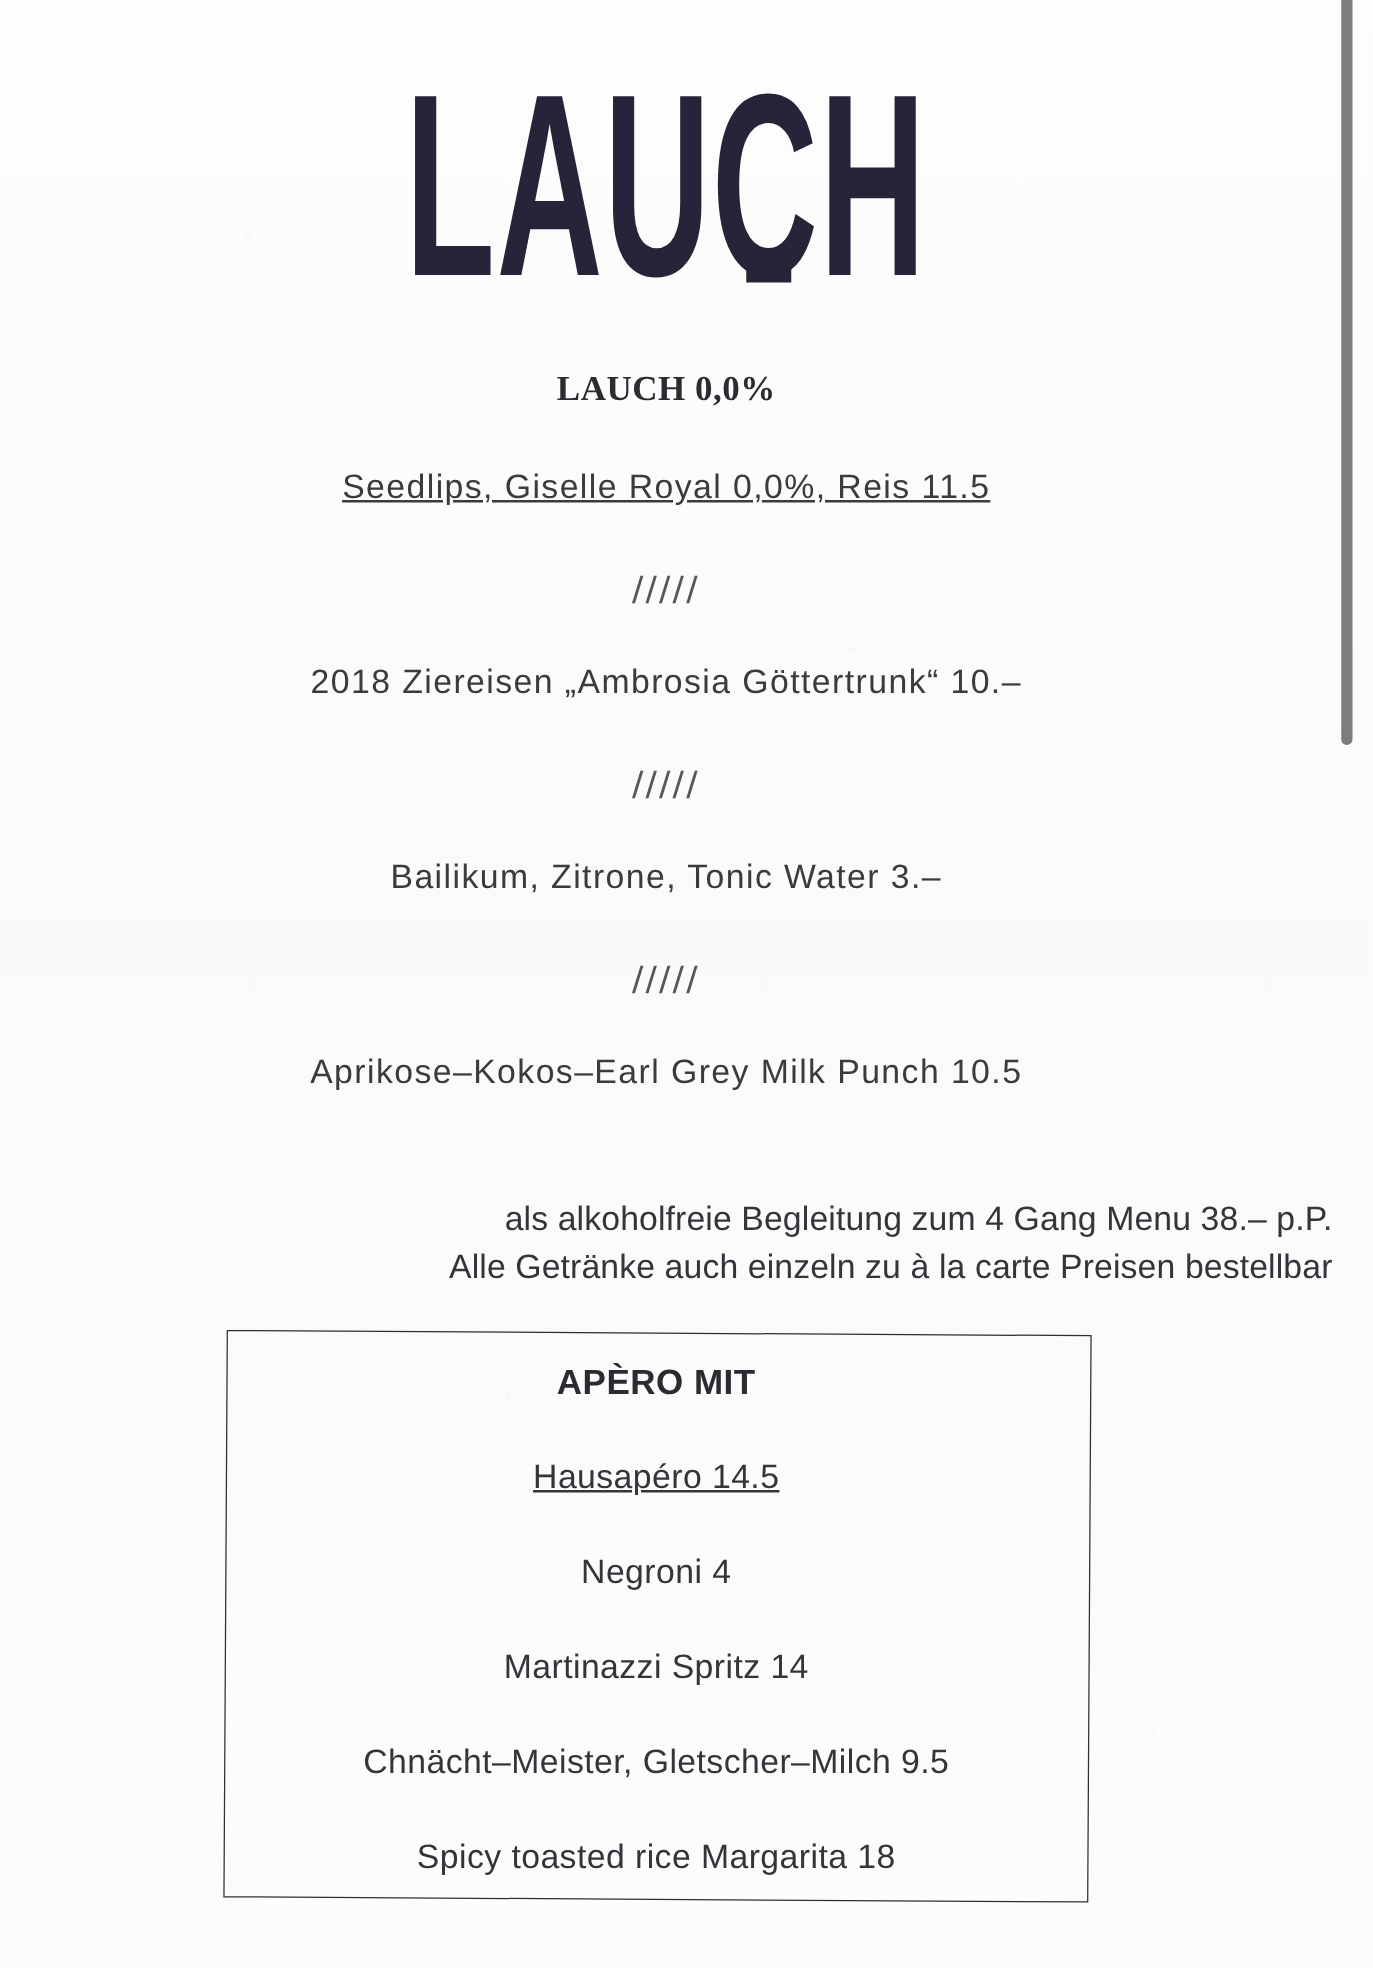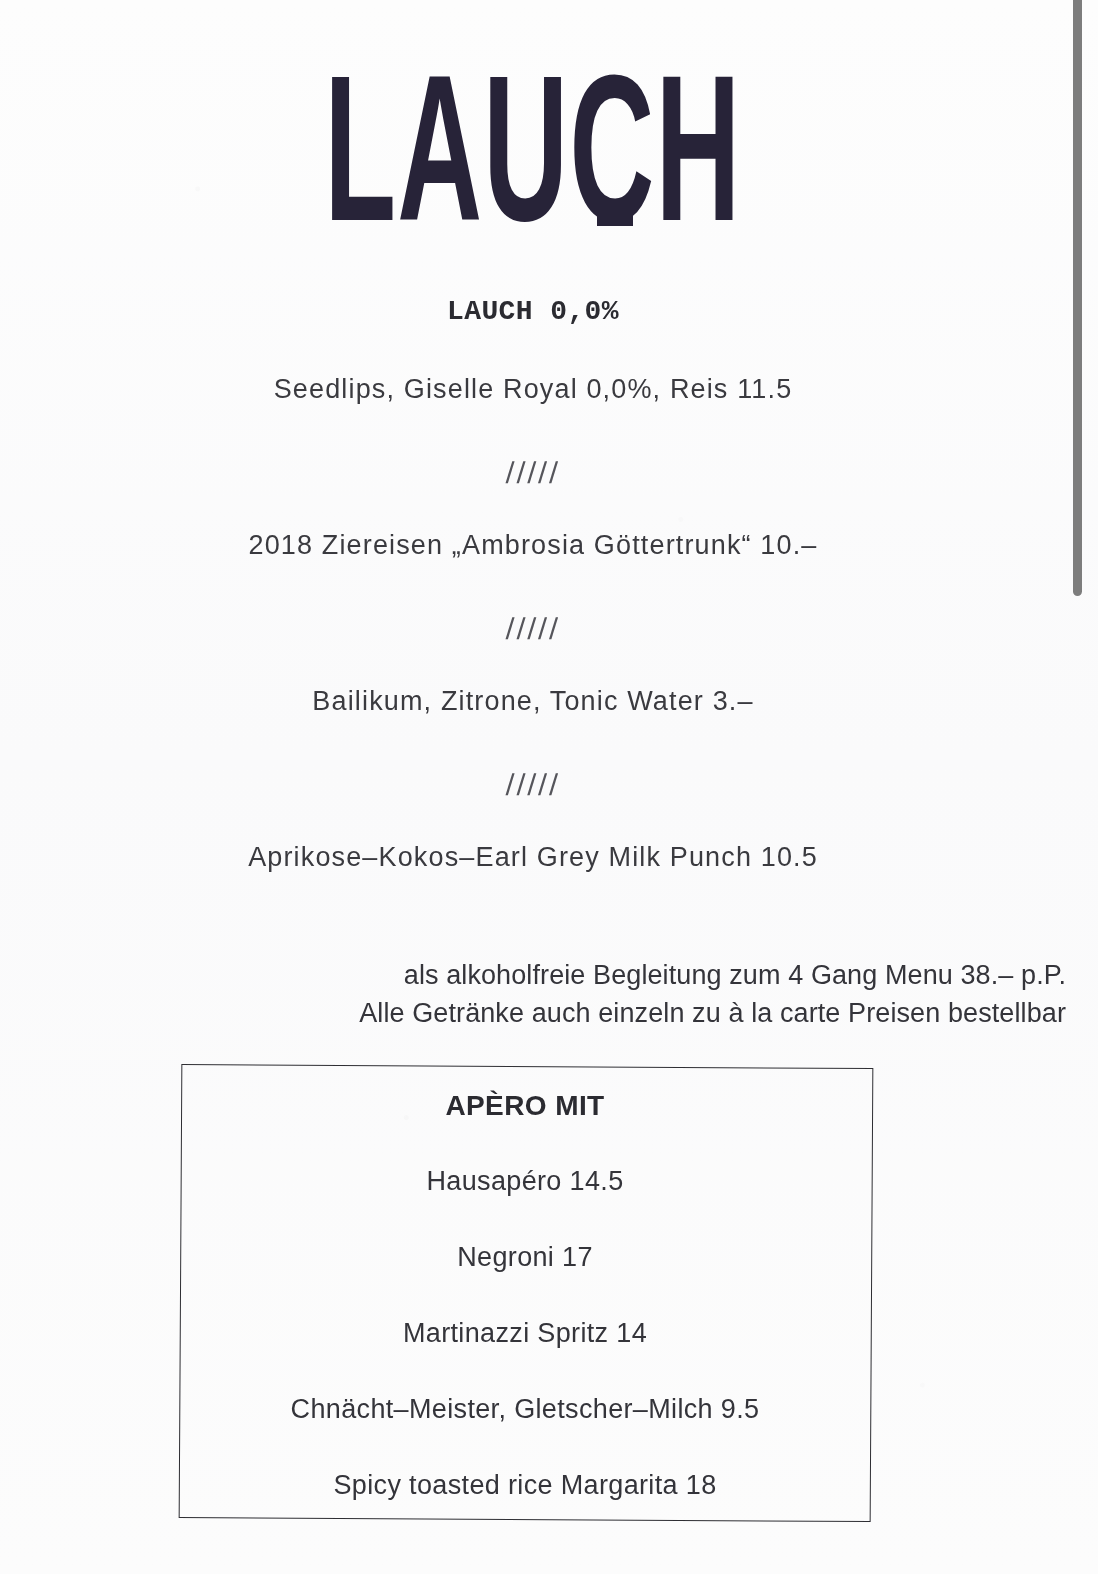--- a/index.html
+++ b/index.html
@@ -70,21 +70,21 @@
     height: 11px;
     background: #272338;
     z-index: 3;
   }
 
   
   .section-head {
     position: absolute;
     width: 1066px;
     text-align: center;
-    font-family: Liberation Mono, monospace;
+    font-family: Liberation Serif, serif;
     font-weight: 700;
     font-size: 28px;
     letter-spacing: 0.4px;
     color: #2b2b31;
   }
   .drink-line {
     position: absolute;
     width: 1066px;
     text-align: center;
     font-family: "Liberation Sans", sans-serif;
@@ -187,21 +187,21 @@
 
 <div class="sheet">
 
   <div class="logo-wrap">
     <span class="logo">LAUCH</span>
     <span class="logo-bar"></span>
   </div>
 
   <div class="section-head" style="top:296px;">LAUCH 0,0%</div>
 
-  <div class="drink-line" style="top:374px;">Seedlips, Giselle Royal 0,0%, Reis  11.5</div>
+  <div class="drink-line" style="top:374px;text-decoration:underline;">Seedlips, Giselle Royal 0,0%, Reis  11.5</div>
 
   <div class="sep" style="top:456px;">/////</div>
 
   <div class="drink-line" style="top:530px;">2018 Ziereisen „Ambrosia Göttertrunk“ 10.–</div>
 
   <div class="sep" style="top:612px;">/////</div>
 
   <div class="drink-line" style="top:686px;">Bailikum, Zitrone, Tonic Water 3.–</div>
 
   <div class="sep" style="top:768px;">/////</div>
@@ -210,22 +210,22 @@
 
   <div class="note" style="top:956px;">
     <div>als alkoholfreie Begleitung zum 4 Gang Menu 38.– p.P.</div>
     <div>Alle Getränke auch einzeln zu à la carte Preisen bestellbar</div>
   </div>
 
   <div class="apero-box"></div>
   <div class="apero-inner">
     <div class="apero-head">APÈRO MIT</div>
 
-    <div class="apero-item" style="top:100px;">Hausapéro 14.5</div>
-    <div class="apero-item" style="top:176px;">Negroni 17</div>
+    <div class="apero-item" style="top:100px;text-decoration:underline;">Hausapéro 14.5</div>
+    <div class="apero-item" style="top:176px;">Negroni 4</div>
     <div class="apero-item" style="top:252px;">Martinazzi Spritz 14</div>
     <div class="apero-item" style="top:328px;">Chnächt–Meister, Gletscher–Milch 9.5</div>
     <div class="apero-item" style="top:404px;">Spicy toasted rice Margarita 18</div>
   </div>
 
 </div>
 
 <div class="scrollbar-track"></div>
 <div class="scrollbar-thumb"></div>
 

